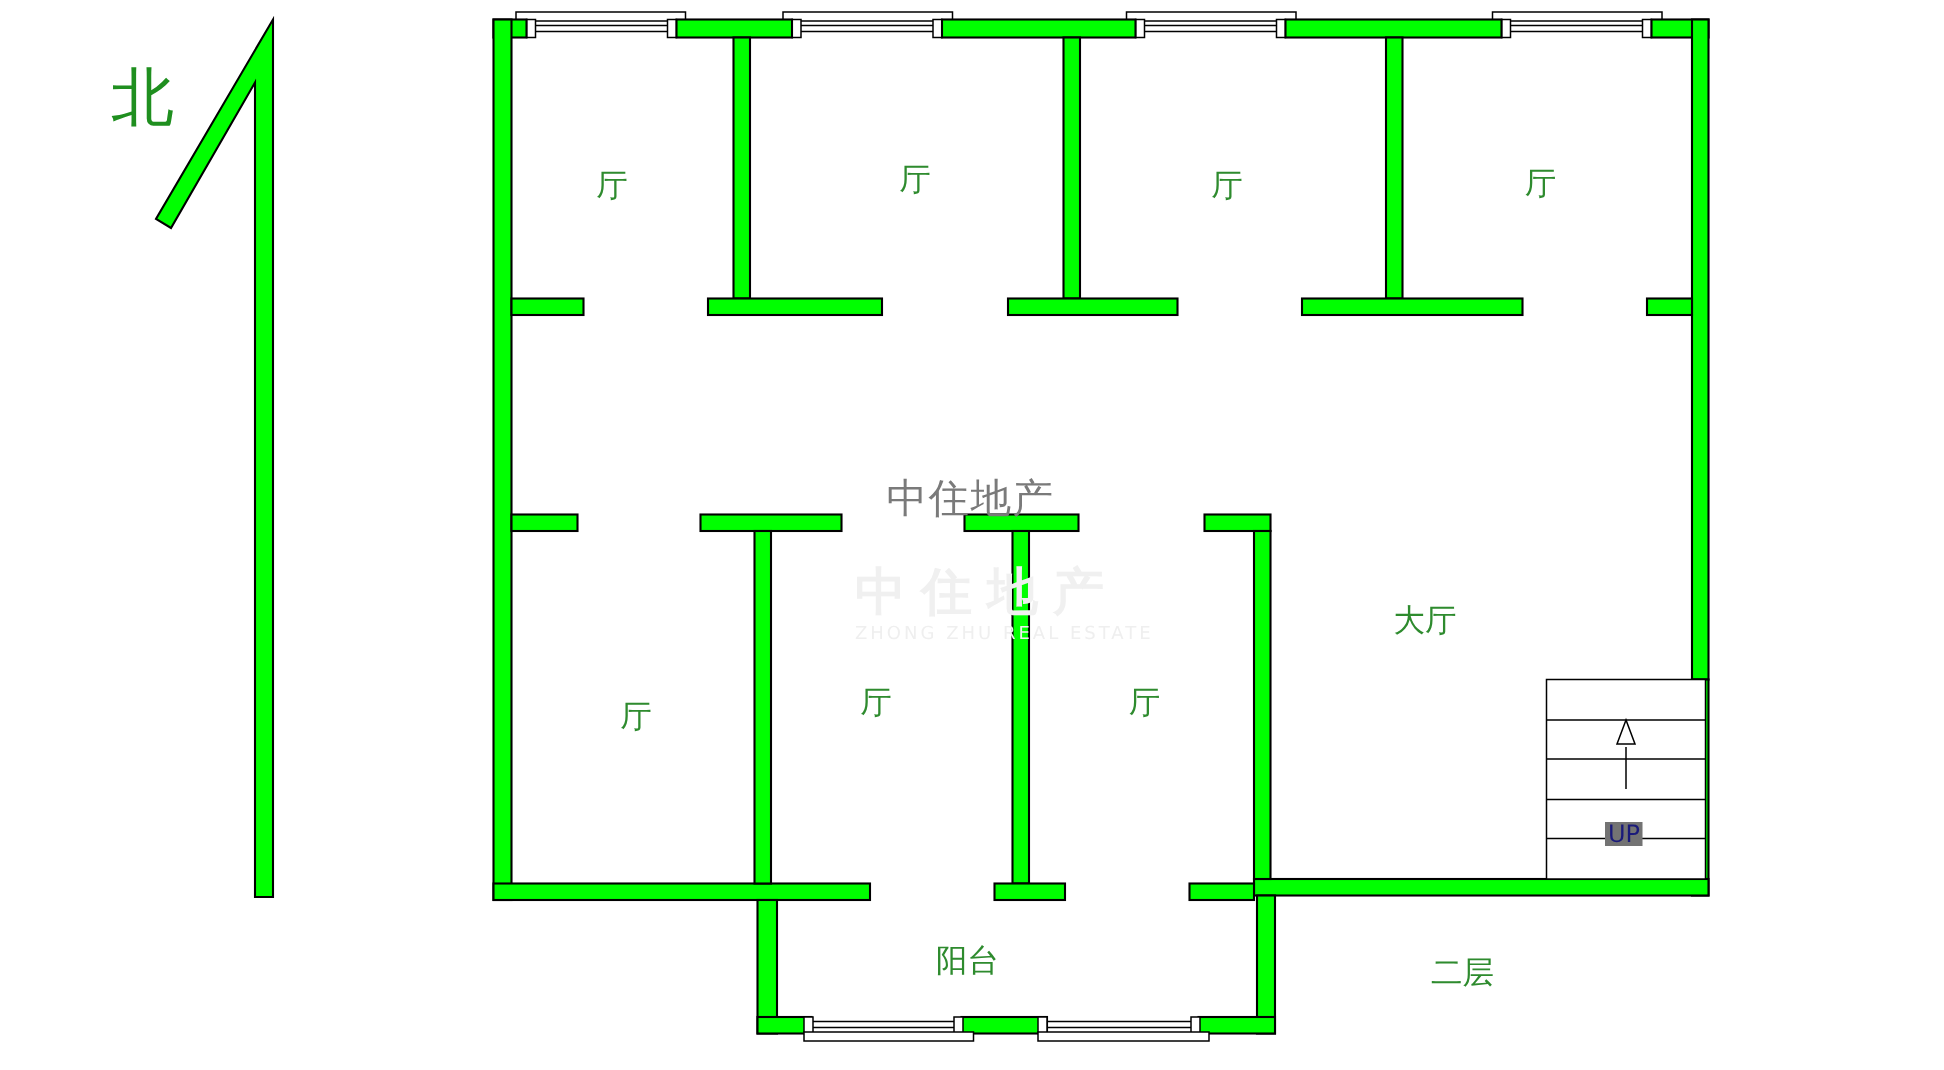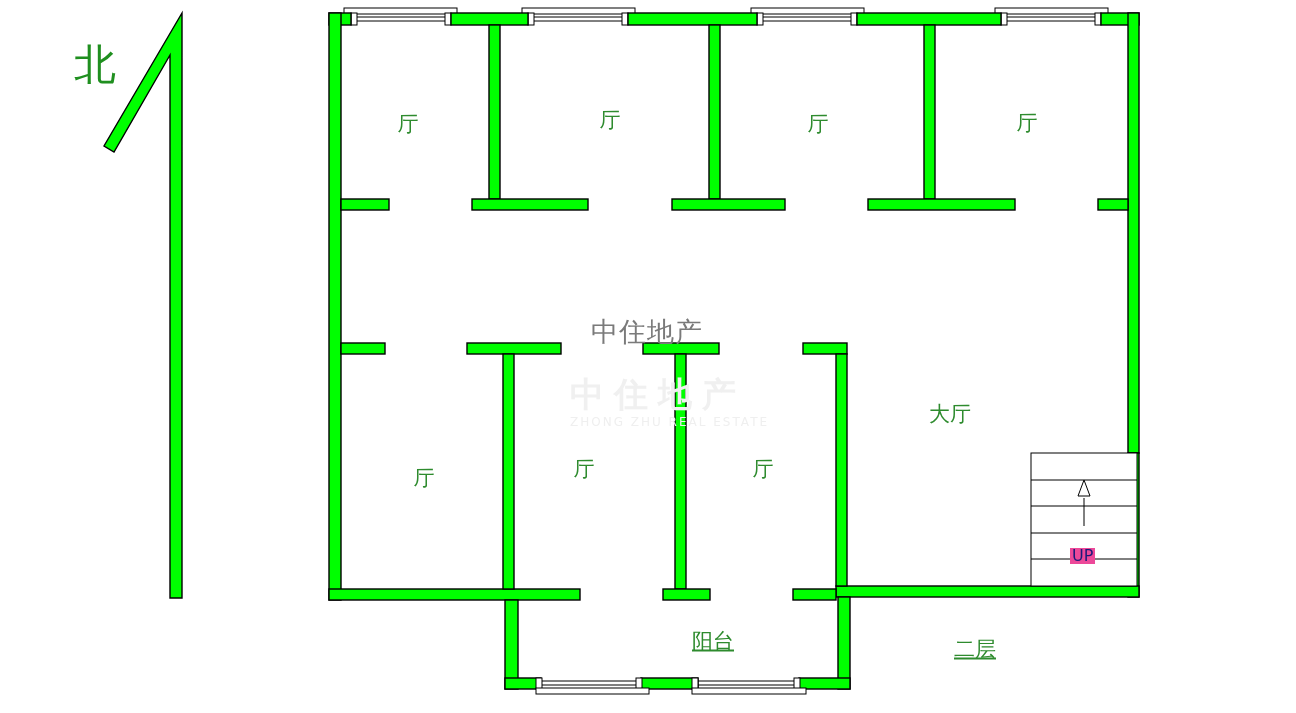--- a/index.html
+++ b/index.html
@@ -4,21 +4,21 @@
 <style>
   html,body{margin:0;padding:0;background:#ffffff;}
   body{width:1296px;height:713px;position:relative;overflow:hidden;font-family:"DejaVu Sans",sans-serif;}
   svg{position:absolute;left:0;top:0;}
   .wall{fill:#00ff00;stroke:#000;stroke-width:1.4;}
   .lbl{position:absolute;color:#2e8b2e;font-size:21px;line-height:1;white-space:nowrap;transform:translate(-50%,-50%);}
   .north{position:absolute;color:#1f8f1f;font-size:42px;line-height:1;left:74px;top:44px;}
   .wm-main{position:absolute;left:591px;top:314px;font-size:27px;color:#7a7a7a;font-family:"DejaVu Serif",serif;letter-spacing:1px;}
   .wm-ghost{position:absolute;left:570px;top:372px;font-size:34px;color:#f0f0f0;letter-spacing:10px;font-weight:bold;}
   .wm-sub{position:absolute;left:570px;top:415px;font-size:12px;color:#efefef;letter-spacing:2px;}
-  .up{position:absolute;left:1070px;top:548px;font-size:16px;color:#1a1a7a;background:#ec4899;padding:0 2px;line-height:1;}
+  .up{position:absolute;left:1070px;top:548px;font-size:16px;color:#1a1a7a;background:#737373;padding:0 2px;line-height:1;}
 </style>
 </head>
 <body>
 
 <svg width="1296" height="713" viewBox="0 0 1296 713">
 
   <g>
     <polygon class="wall" points="182,13 182,598 170,598 170,55 114,152 104,146"></polygon>
   </g>
 
@@ -114,16 +114,16 @@
 <div class="wm-main">中住地产</div>
 
 <div class="lbl" style="left:408px;top:124px;">厅</div>
 <div class="lbl" style="left:610px;top:120px;">厅</div>
 <div class="lbl" style="left:818px;top:124px;">厅</div>
 <div class="lbl" style="left:1027px;top:123px;">厅</div>
 <div class="lbl" style="left:424px;top:478px;">厅</div>
 <div class="lbl" style="left:584px;top:469px;">厅</div>
 <div class="lbl" style="left:763px;top:469px;">厅</div>
 <div class="lbl" style="left:950px;top:414px;">大厅</div>
-<div class="lbl" style="left:713px;top:641px;text-decoration:underline;">阳台</div>
-<div class="lbl" style="left:975px;top:649px;text-decoration:underline;">二层</div>
+<div class="lbl" style="left:645px;top:641px;">阳台</div>
+<div class="lbl" style="left:975px;top:649px;">二层</div>
 
 <div class="up">UP</div>
 
 </body></html>

